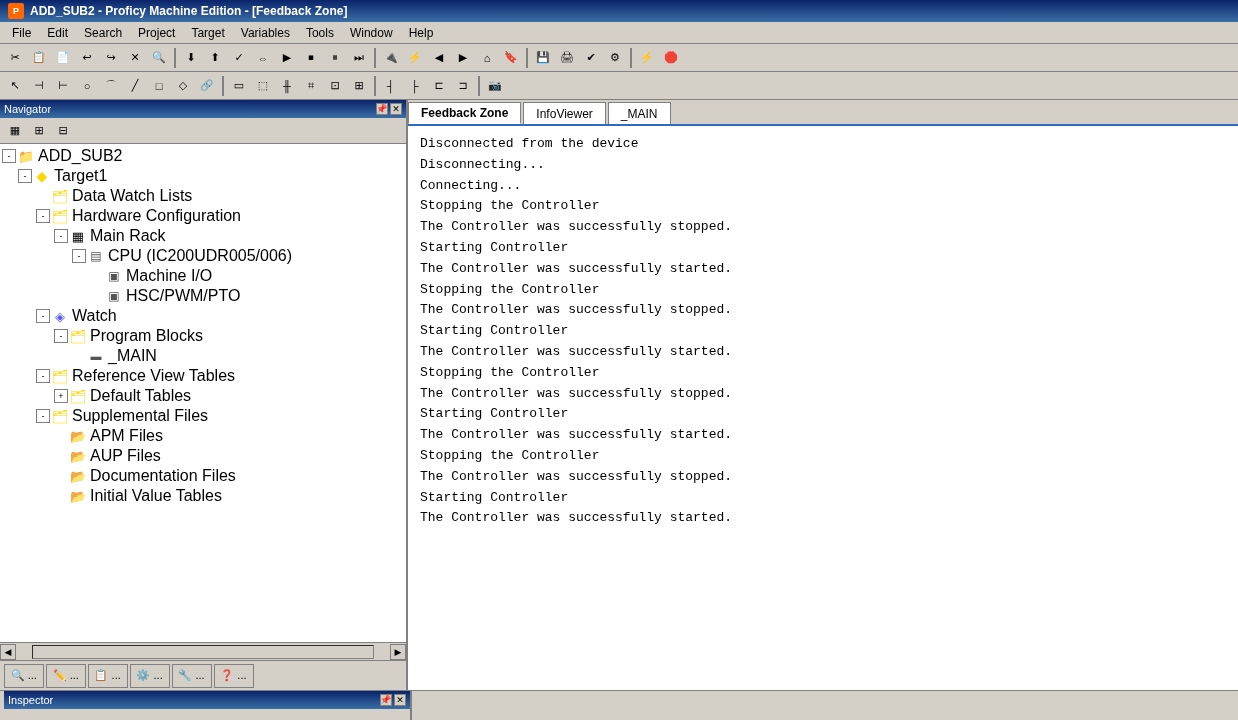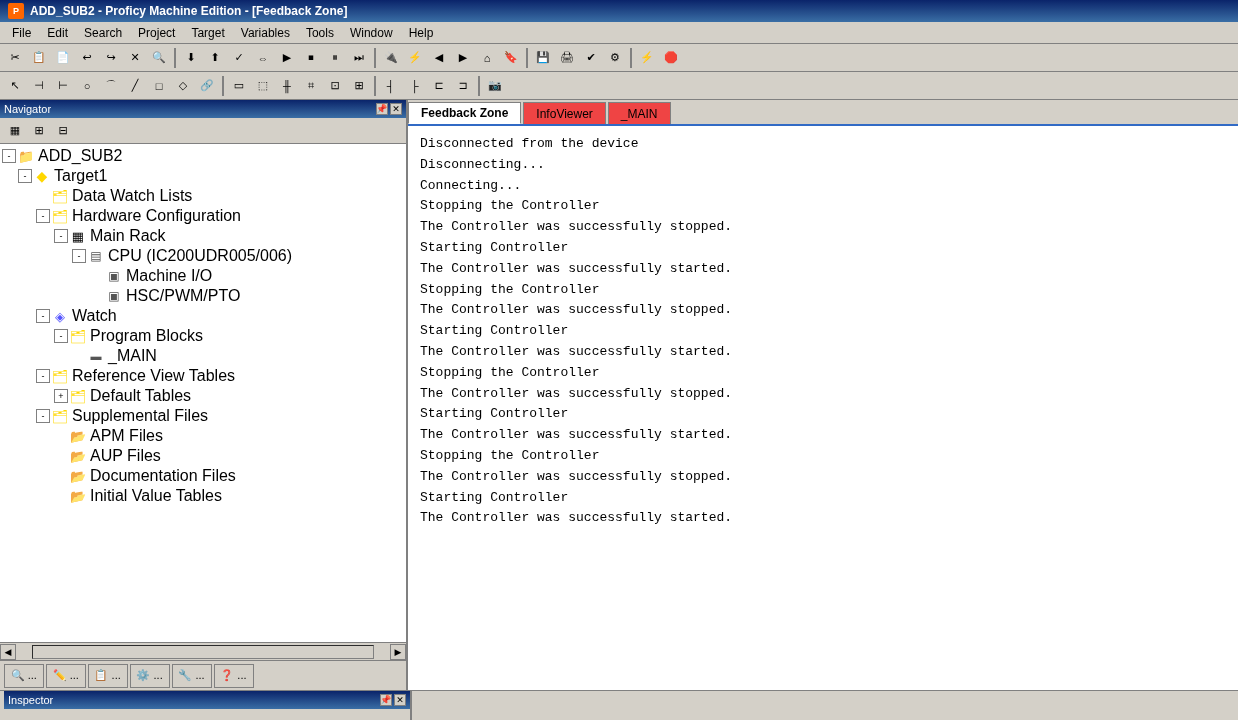--- a/index.html
+++ b/index.html
@@ -257,21 +257,21 @@
       display: flex;
       background: #d4d0c8;
       border-bottom: 2px solid #316ac5;
       height: 26px;
       align-items: flex-end;
     }
     .tab {
       padding: 3px 12px;
       font-size: 12px;
       cursor: pointer;
-      background: #ef4444;
+      background: #ffffff;
       border: 1px solid #808080;
       border-bottom: none;
       margin-right: 2px;
       height: 22px;
       display: flex;
       align-items: center;
     }
     .tab.active {
       background: white;
       border-bottom: 1px solid white;

